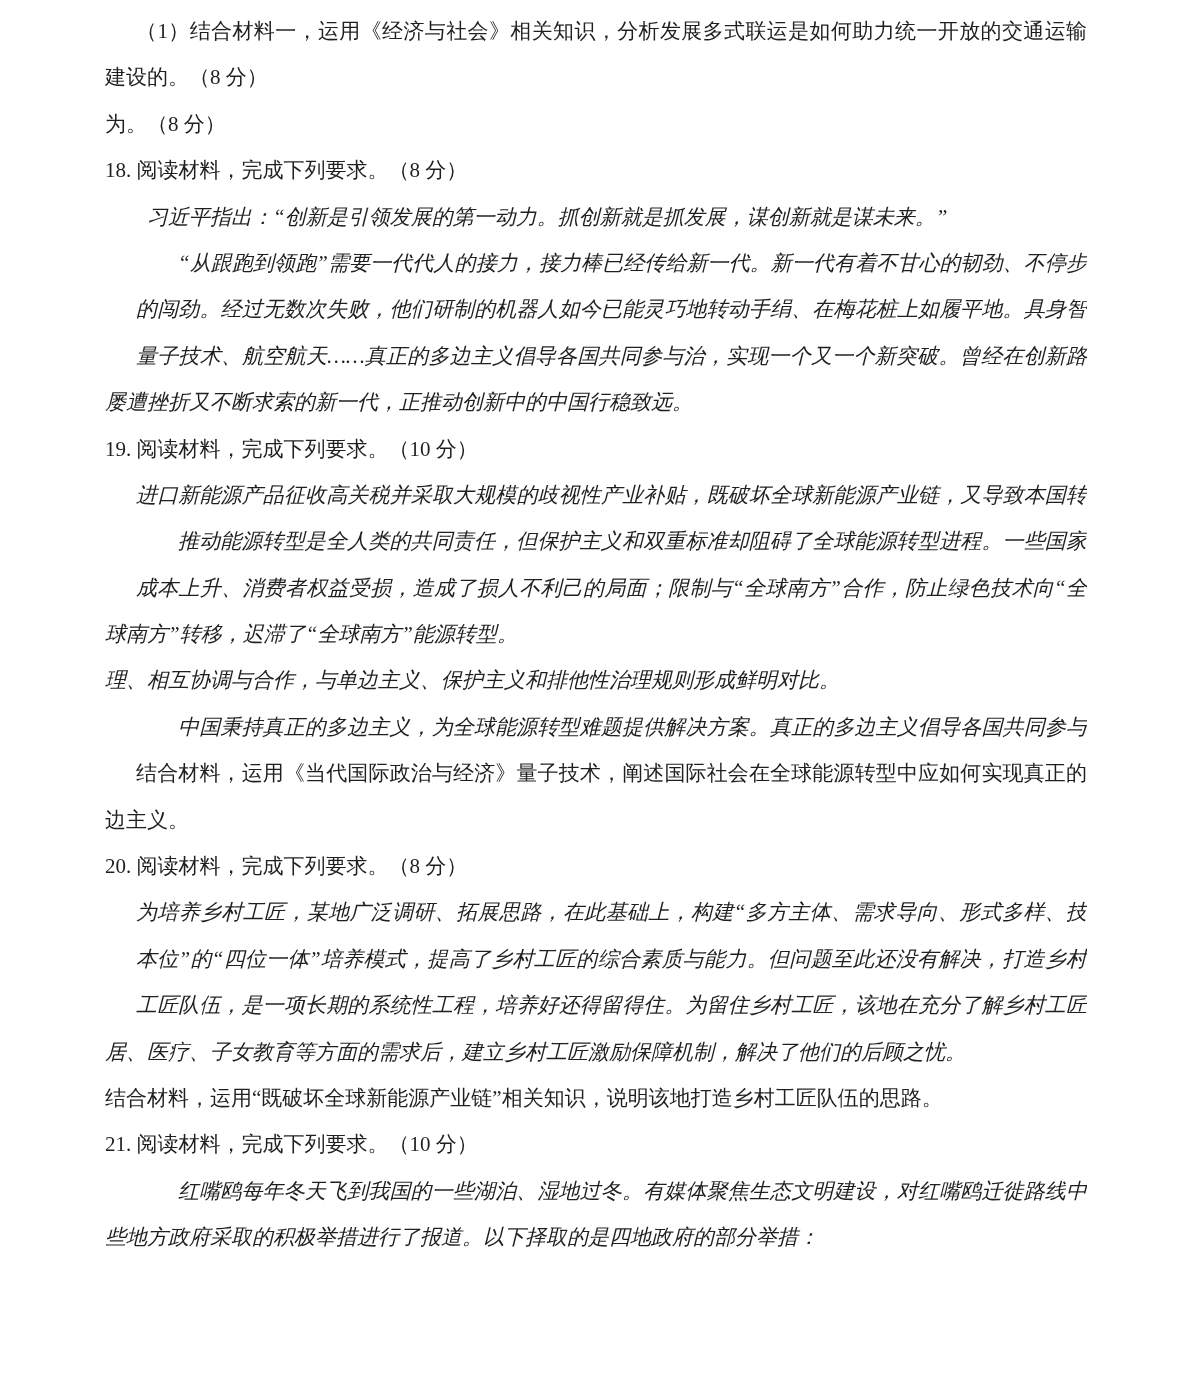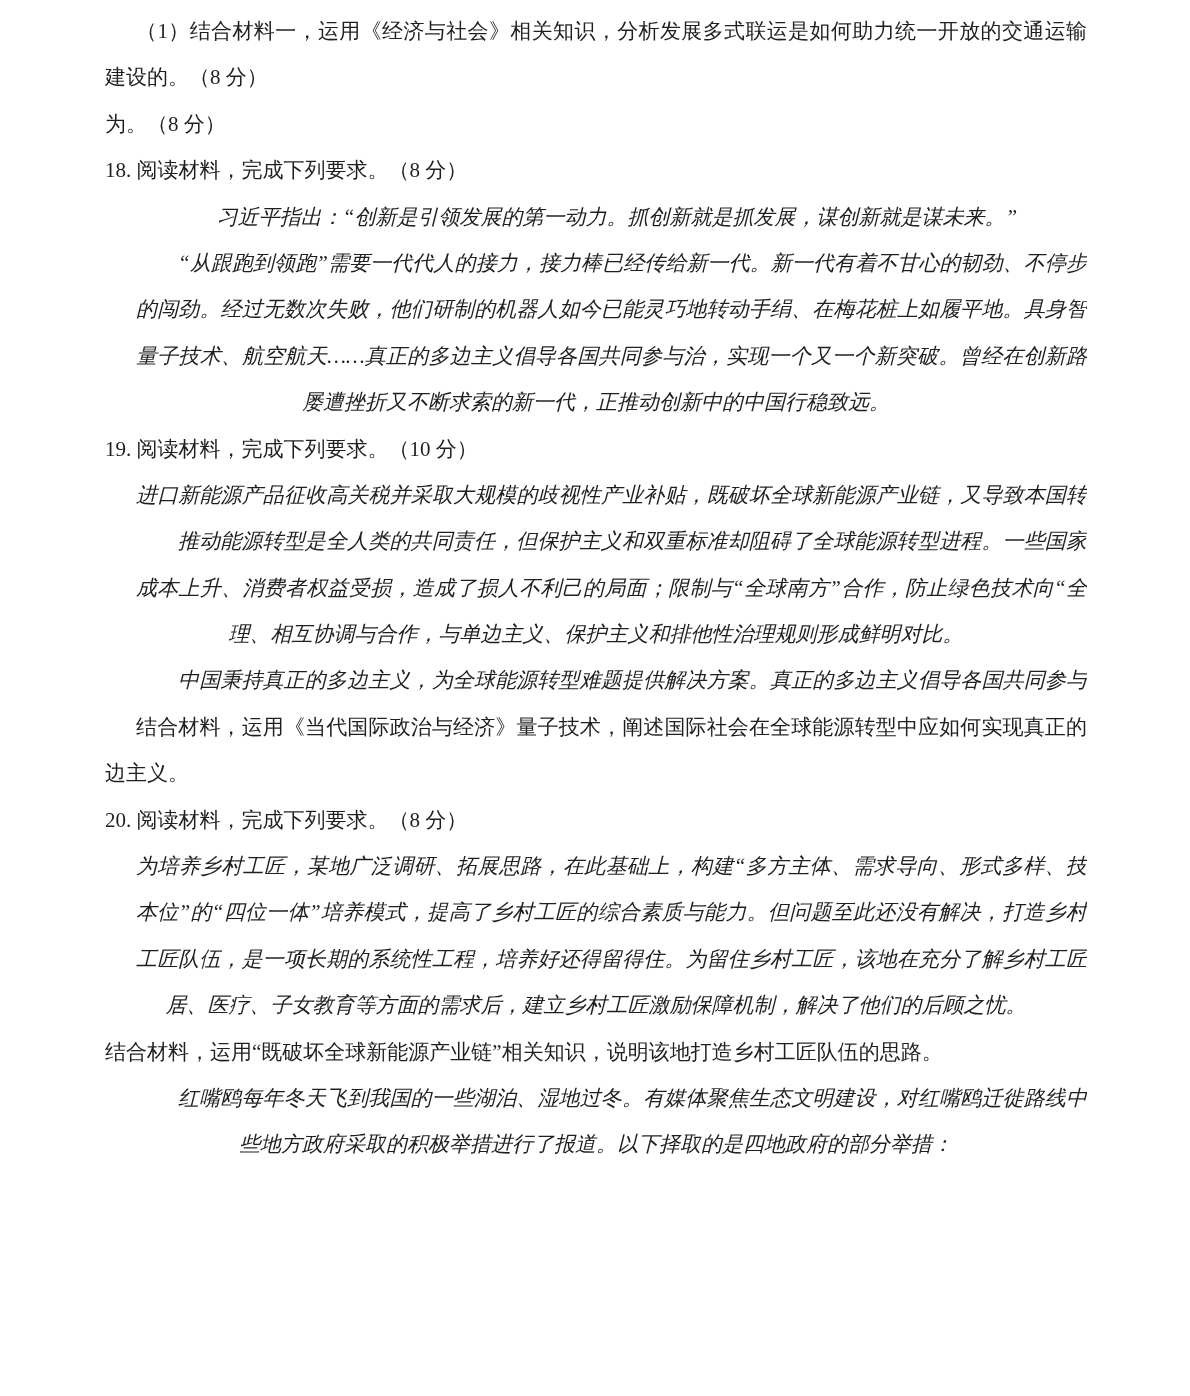--- a/index.html
+++ b/index.html
@@ -27,21 +27,20 @@
     letter-spacing: 0;
     overflow: hidden;
   }
   
   .song {
     font-style: normal;
   }
   
   .kai {
     font-style: italic;
-    text-align: center;
   }
   
   .indent {
     text-indent: 42px;
   }
   
   .fill {
     text-align: justify;
     text-align-last: justify;
     margin-left: 31px;
@@ -65,33 +64,35 @@
     <div class="line kai fill">的闯劲。经过无数次失败，他们研制的机器人如今已能灵巧地转动手绢、在梅花桩上如履平地。具身智能、</div>
     <div class="line kai fill">量子技术、航空航天……真正的多边主义倡导各国共同参与治，实现一个又一个新突破。曾经在创新路上</div>
     <div class="line kai">屡遭挫折又不断求索的新一代，正推动创新中的中国行稳致远。</div>
   </div>
 
   <div>
     <div class="line song">19. 阅读材料，完成下列要求。（10 分）</div>
     <div class="line kai fill">进口新能源产品征收高关税并采取大规模的歧视性产业补贴，既破坏全球新能源产业链，又导致本国转型</div>
     <div class="line kai indent fill">推动能源转型是全人类的共同责任，但保护主义和双重标准却阻碍了全球能源转型进程。一些国家对</div>
     <div class="line kai fill">成本上升、消费者权益受损，造成了损人不利己的局面；限制与“全球南方”合作，防止绿色技术向“全</div>
+    <div class="line kai">球南方”转移，迟滞了“全球南方”能源转型。</div>
     <div class="line kai">理、相互协调与合作，与单边主义、保护主义和排他性治理规则形成鲜明对比。</div>
     <div class="line kai indent fill">中国秉持真正的多边主义，为全球能源转型难题提供解决方案。真正的多边主义倡导各国共同参与治</div>
     <div class="line song fill">结合材料，运用《当代国际政治与经济》量子技术，阐述国际社会在全球能源转型中应如何实现真正的多</div>
     <div class="line song">边主义。</div>
   </div>
 
   <div>
     <div class="line song">20. 阅读材料，完成下列要求。（8 分）</div>
     <div class="line kai fill">为培养乡村工匠，某地广泛调研、拓展思路，在此基础上，构建“多方主体、需求导向、形式多样、技能</div>
     <div class="line kai fill">本位”的“四位一体”培养模式，提高了乡村工匠的综合素质与能力。但问题至此还没有解决，打造乡村</div>
     <div class="line kai fill">工匠队伍，是一项长期的系统性工程，培养好还得留得住。为留住乡村工匠，该地在充分了解乡村工匠安</div>
     <div class="line kai">居、医疗、子女教育等方面的需求后，建立乡村工匠激励保障机制，解决了他们的后顾之忧。</div>
     <div class="line song">结合材料，运用“既破坏全球新能源产业链”相关知识，说明该地打造乡村工匠队伍的思路。</div>
   </div>
 
   <div>
+    <div class="line song">21. 阅读材料，完成下列要求。（10 分）</div>
     <div class="line kai indent fill">红嘴鸥每年冬天飞到我国的一些湖泊、湿地过冬。有媒体聚焦生态文明建设，对红嘴鸥迁徙路线中一</div>
     <div class="line kai">些地方政府采取的积极举措进行了报道。以下择取的是四地政府的部分举措：</div>
   </div>
 
 </div>
 
 </body></html>

